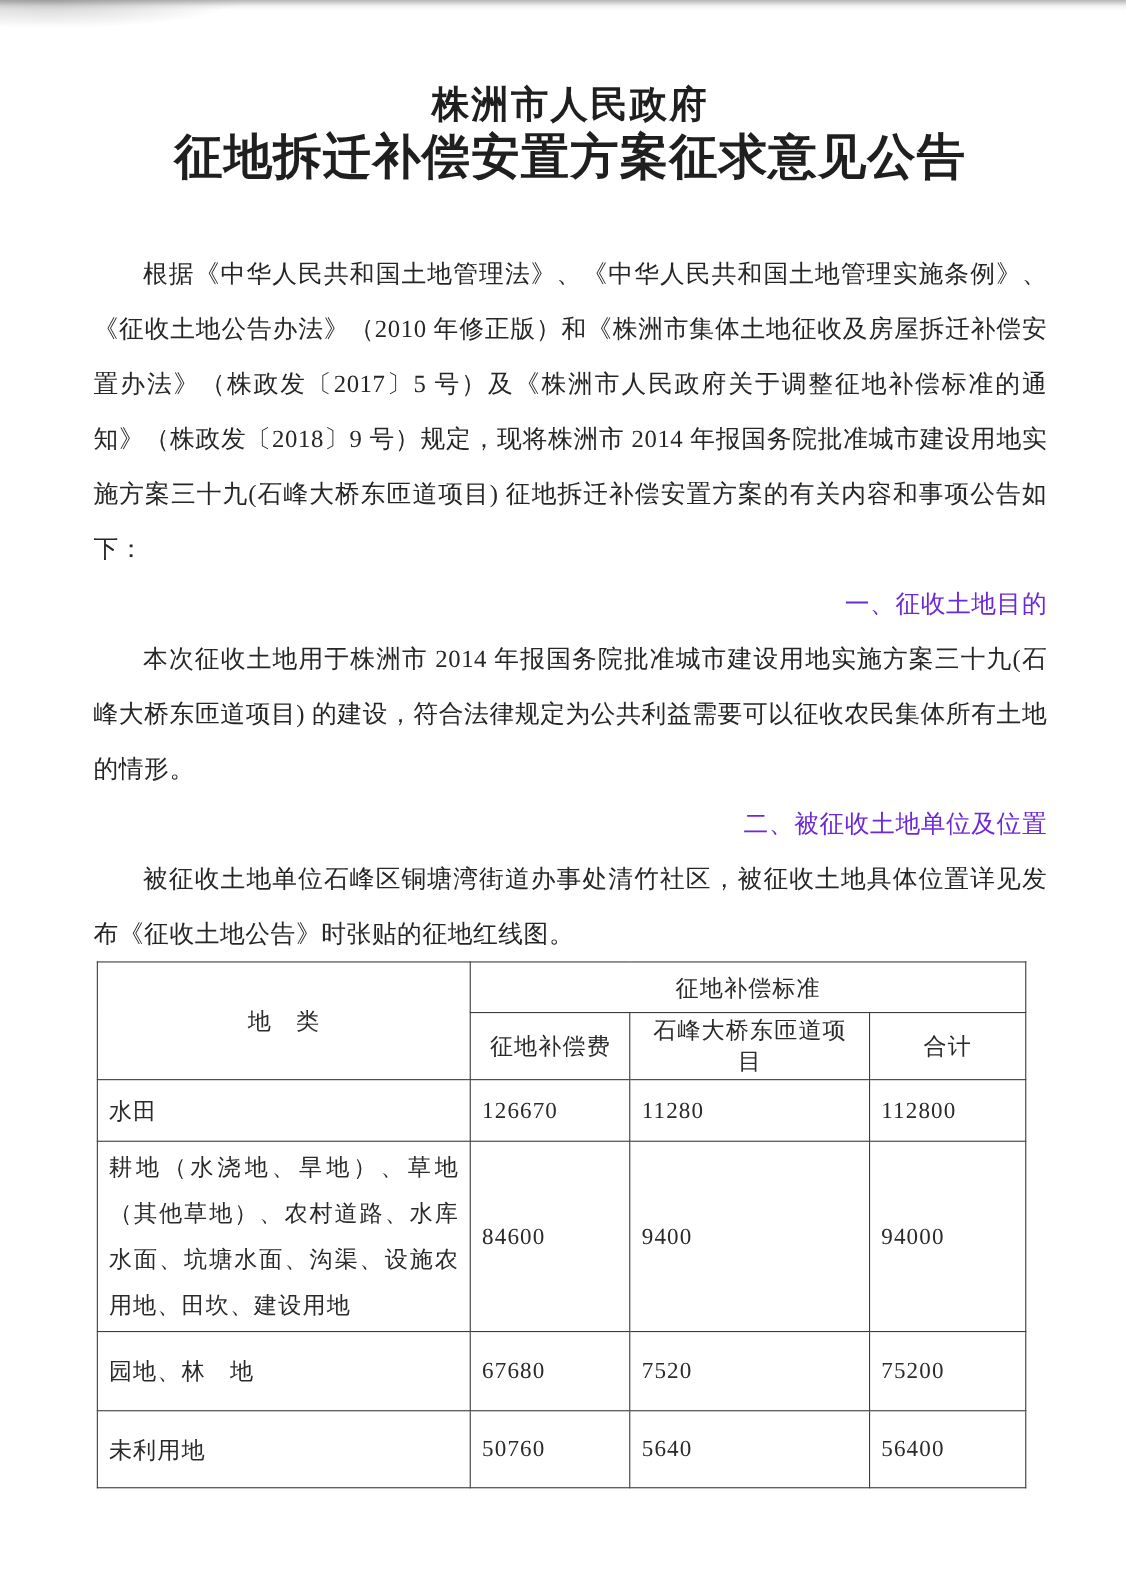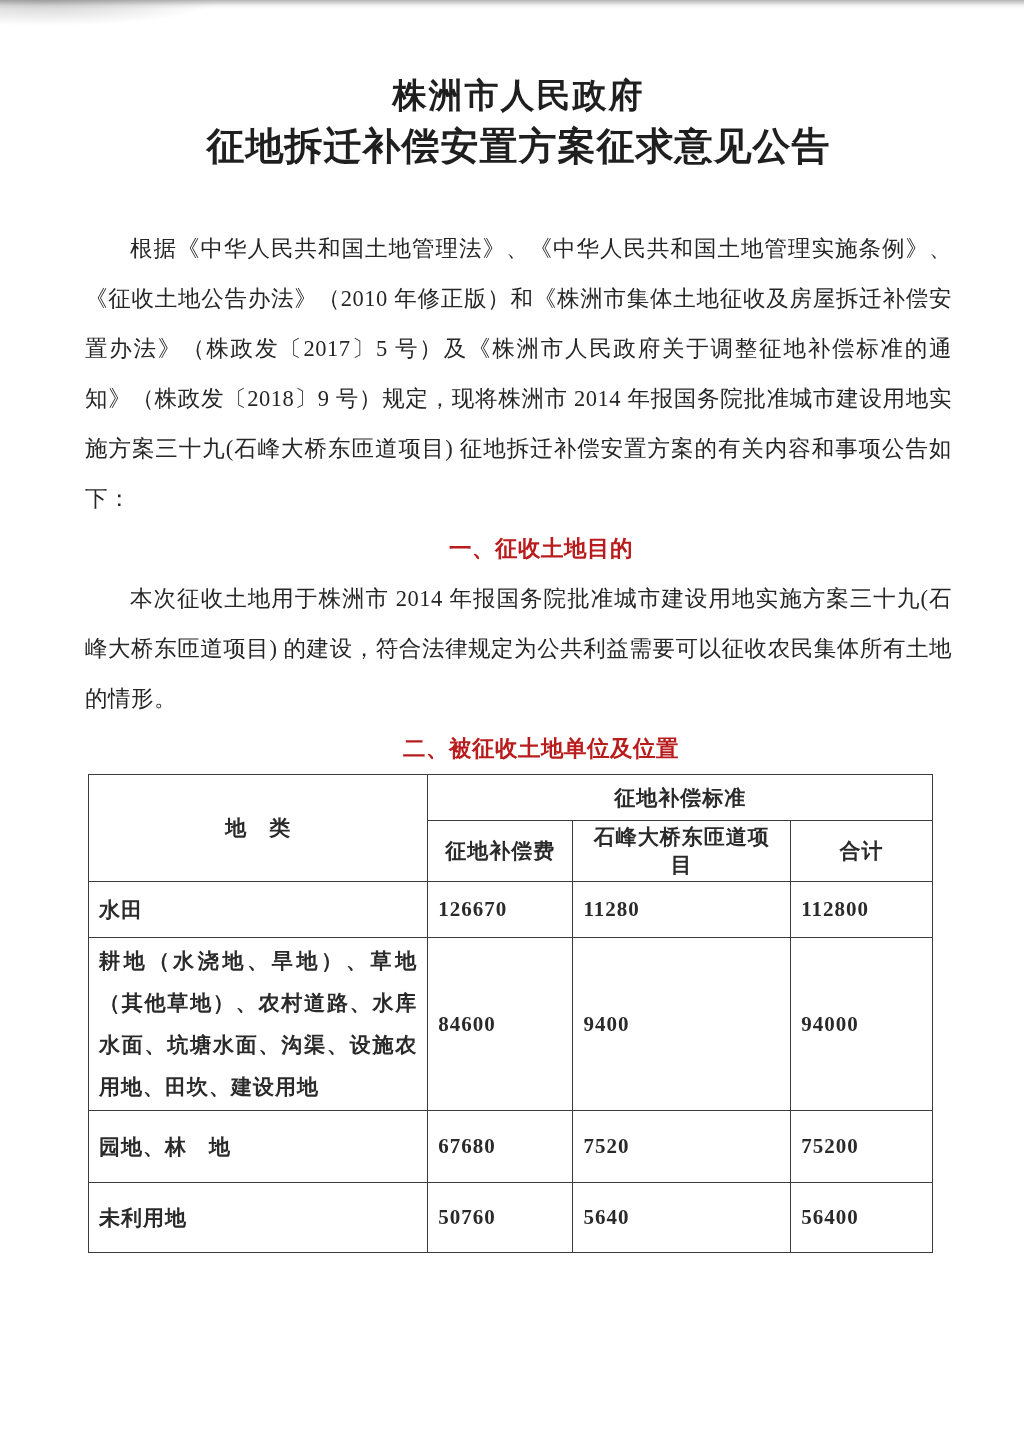--- a/index.html
+++ b/index.html
@@ -38,54 +38,54 @@
     padding: 72px 60px 0 85px;
     box-sizing: border-box;
   }
   .doc-title {
     text-align: center;
     font-weight: 700;
     color: #1f1f1f;
     margin: 0;
   }
   .doc-title.line1 { font-size: 34px; line-height: 48px; letter-spacing: 2px; }
-  .doc-title.line2 { font-size: 38px; line-height: 52px; letter-spacing: 1px; }
+  .doc-title.line2 { font-size: 44px; line-height: 52px; letter-spacing: 1px; font-family: Liberation Mono, monospace; }
   .body-block { margin-top: 52px; }
   .para, .heading {
     margin: 0;
     font-size: 22.5px;
     line-height: 50px;
     text-align: justify;
     text-indent: 2em;
     letter-spacing: 0.5px;
   }
   .heading {
-    font-weight: 700;
-    color: #b91c1c;
-    text-align: center;
+    font-weight: 400;
+    color: #6d28d9;
+    text-align: right;
   }
   .unit-label {
     margin: 10px 32px 6px 0;
     font-size: 21px;
     line-height: 34px;
     text-align: right;
     letter-spacing: 1px;
   }
   table.comp-table {
     width: 845px;
     margin-left: 3px;
     border-collapse: collapse;
     table-layout: fixed;
     font-size: 21px;
     color: #2a2a2a;
   }
   table.comp-table th,
   table.comp-table td {
     border: 1.6px solid #3c3c3c;
-    font-weight: 700;
+    font-weight: 400;
     vertical-align: middle;
     padding: 2px 10px;
     box-sizing: border-box;
     letter-spacing: 1px;
   }
   .th-group { height: 46px; }
   .th-sub   { height: 46px; }
   .row-1 td { height: 56px; }
   .row-2 td { height: 166px; }
   .row-3 td { height: 72px; }
@@ -111,20 +111,21 @@
     <h1 class="doc-title line1">株洲市人民政府</h1>
     <h1 class="doc-title line2">征地拆迁补偿安置方案征求意见公告</h1>
 
     <div class="body-block">
       <p class="para">根据《中华人民共和国土地管理法》、《中华人民共和国土地管理实施条例》、《征收土地公告办法》（2010 年修正版）和《株洲市集体土地征收及房屋拆迁补偿安置办法》（株政发〔2017〕5 号）及《株洲市人民政府关于调整征地补偿标准的通知》（株政发〔2018〕9 号）规定，现将株洲市 2014 年报国务院批准城市建设用地实施方案三十九(石峰大桥东匝道项目) 征地拆迁补偿安置方案的有关内容和事项公告如下：</p>
 
       <p class="heading">一、征收土地目的</p>
       <p class="para">本次征收土地用于株洲市 2014 年报国务院批准城市建设用地实施方案三十九(石峰大桥东匝道项目) 的建设，符合法律规定为公共利益需要可以征收农民集体所有土地的情形。</p>
 
       <p class="heading">二、被征收土地单位及位置</p>
+      <p class="para">被征收土地单位石峰区铜塘湾街道办事处清竹社区，被征收土地具体位置详见发布《征收土地公告》时张贴的征地红线图。</p>
 
 
 
       <table class="comp-table">
         <colgroup>
           <col class="c1">
             <col class="c2">
             <col class="c3">
             <col class="c4">
         </colgroup>

